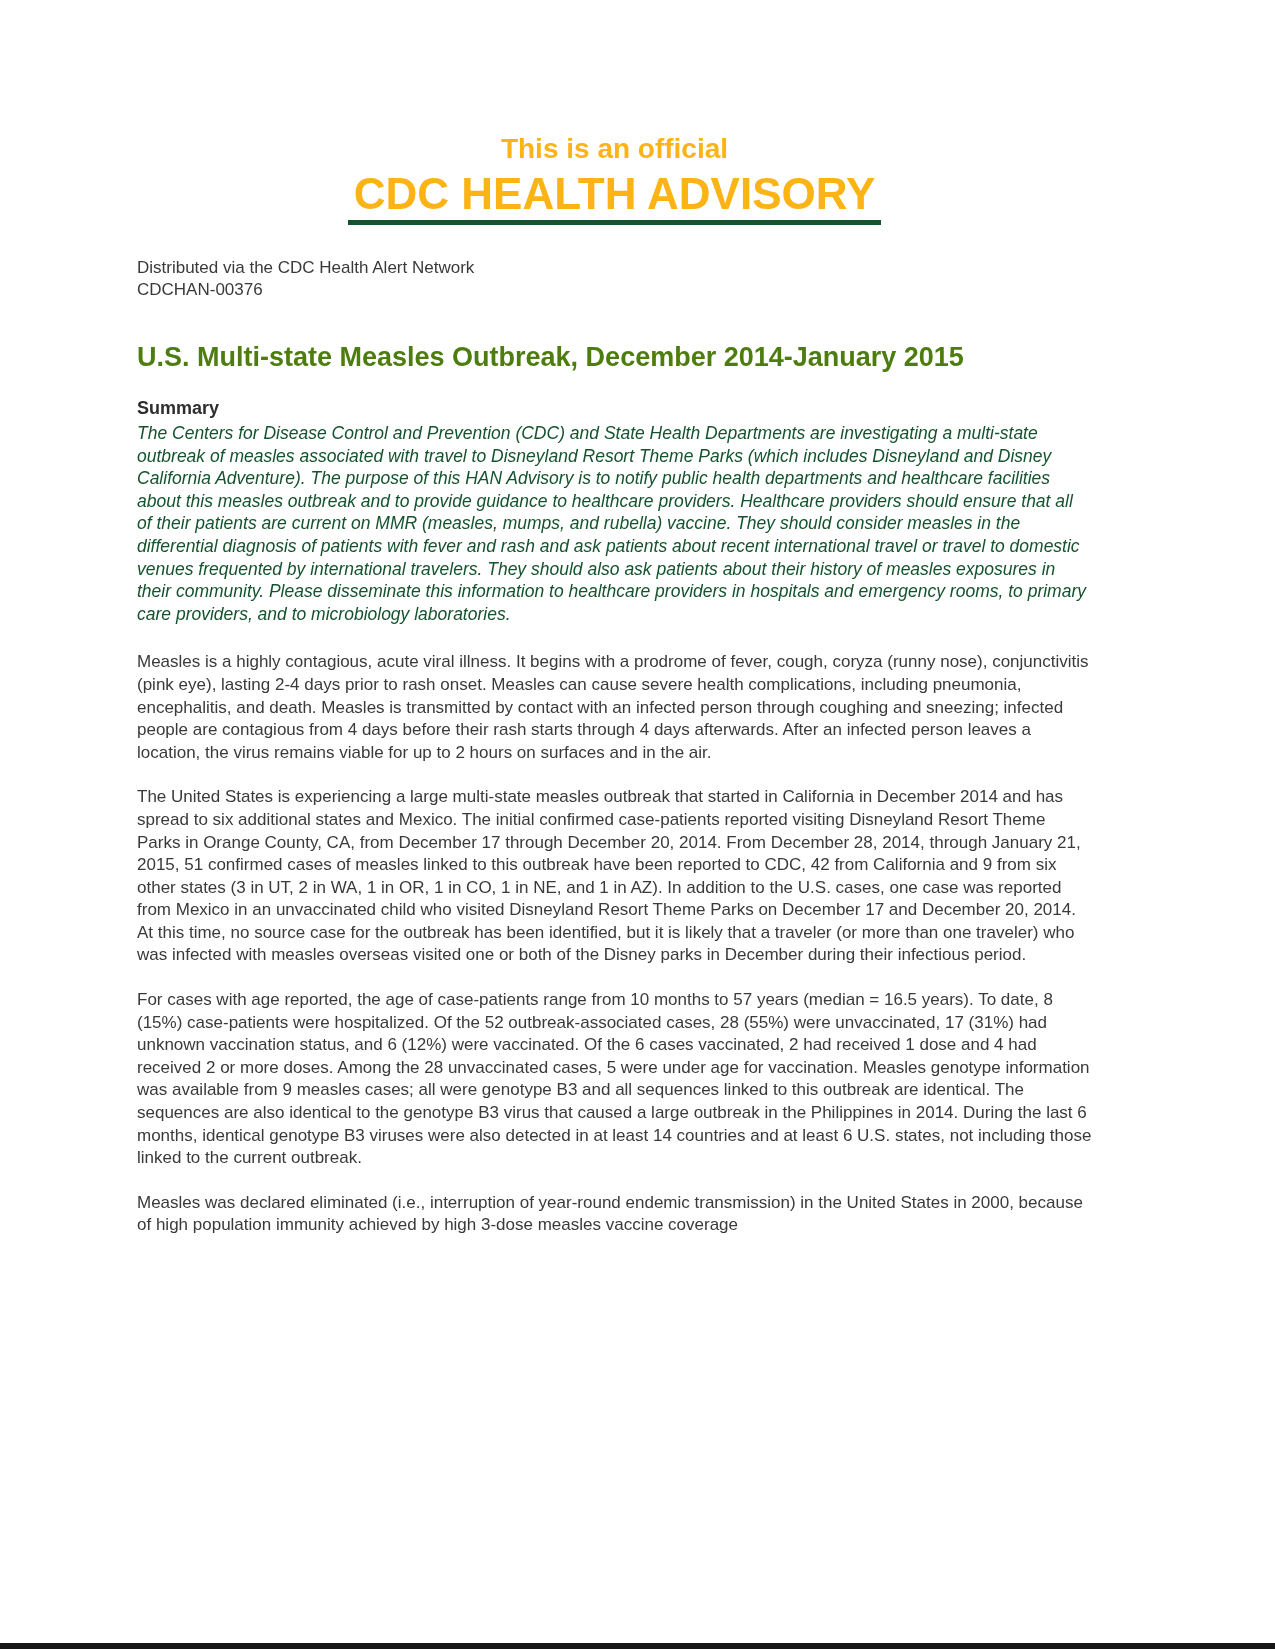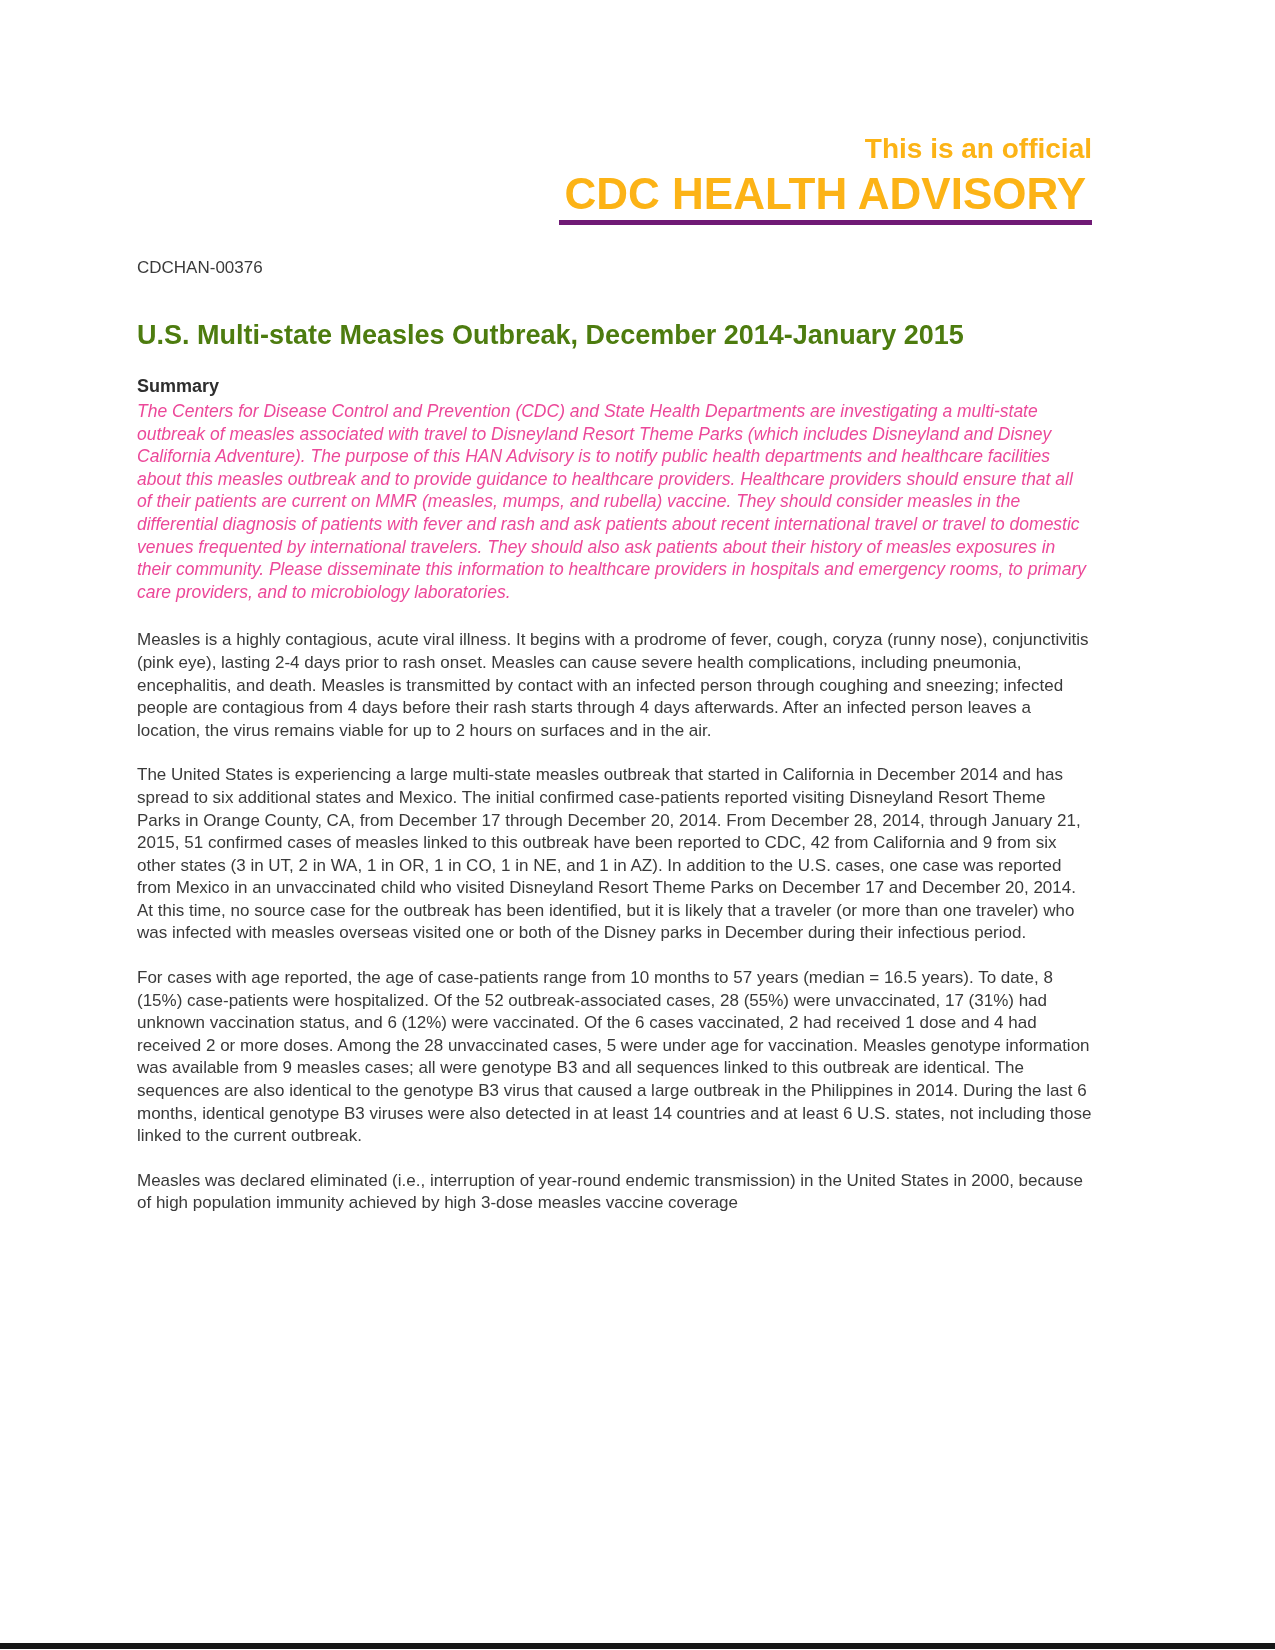--- a/index.html
+++ b/index.html
@@ -16,38 +16,38 @@
     overflow: hidden;
   }
   .content {
     position: absolute;
     left: 137px;
     top: 0;
     width: 955px;
   }
   .banner {
     margin-top: 133px;
-    text-align: right;
+    text-align: center;
   }
   .banner-line1 {
     font-size: 28px;
     font-weight: bold;
     color: #FCB316;
     line-height: 32px;
   }
   .banner-line2-wrap {
     margin-top: 6px;
   }
   .banner-line2 {
     display: inline-block;
     font-size: 44px;
     font-weight: bold;
     color: #FCB316;
     line-height: 46px;
-    border-bottom: 5px solid #701a75;
+    border-bottom: 5px solid #14532d;
     padding: 0 6px 3px 6px;
   }
   .dist-block {
     margin-top: 32px;
     font-size: 17px;
     line-height: 22px;
     color: #3a3a3a;
   }
   .doc-title {
     margin: 40px 0 0 0;
@@ -61,21 +61,21 @@
     font-size: 18px;
     line-height: 22px;
     font-weight: bold;
     color: #2e2e2e;
   }
   .summary-body {
     margin: 3px 0 0 0;
     font-style: italic;
     font-size: 17.5px;
     line-height: 22.6px;
-    color: #ec4899;
+    color: #14532d;
   }
   .background-heading {
     margin-top: 50px;
   }
   .body-para {
     margin: 22px 0 0 0;
     font-size: 17px;
     line-height: 22.6px;
     color: #3a3a3a;
   }
@@ -97,20 +97,21 @@
 <div class="content">
 
   <div class="banner">
     <div class="banner-line1">This is an official</div>
     <div class="banner-line2-wrap">
       <span class="banner-line2">CDC HEALTH ADVISORY</span>
     </div>
   </div>
 
   <div class="dist-block">
+    <div>Distributed via the CDC Health Alert Network</div>
     <div>CDCHAN-00376</div>
   </div>
 
   <h1 class="doc-title">U.S. Multi-state Measles Outbreak, December 2014-January 2015</h1>
 
   <section>
     <h2 class="section-heading">Summary</h2>
     <p class="summary-body">The Centers for Disease Control and Prevention (CDC) and State Health Departments are investigating a multi-state outbreak of measles associated with travel to Disneyland Resort Theme Parks (which includes Disneyland and Disney California Adventure). The purpose of this HAN Advisory is to notify public health departments and healthcare facilities about this measles outbreak and to provide guidance to healthcare providers. Healthcare providers should ensure that all of their patients are current on MMR (measles, mumps, and rubella) vaccine. They should consider measles in the differential diagnosis of patients with fever and rash and ask patients about recent international travel or travel to domestic venues frequented by international travelers. They should also ask patients about their history of measles exposures in their community. Please disseminate this information to healthcare providers in hospitals and emergency rooms, to primary care providers, and to microbiology laboratories.</p>
   </section>
 

